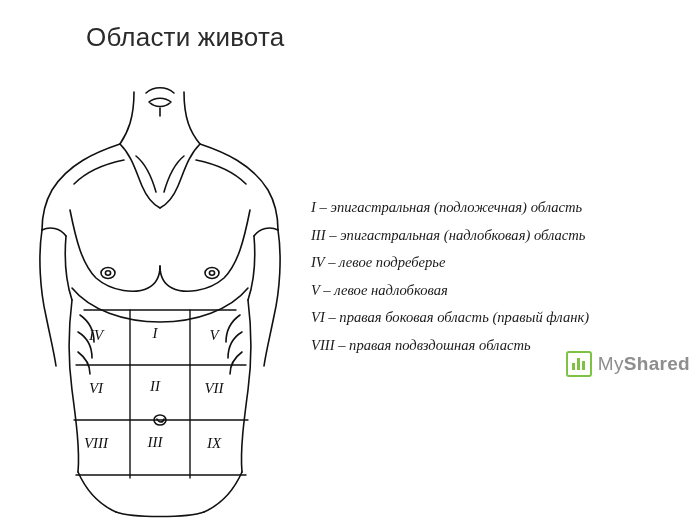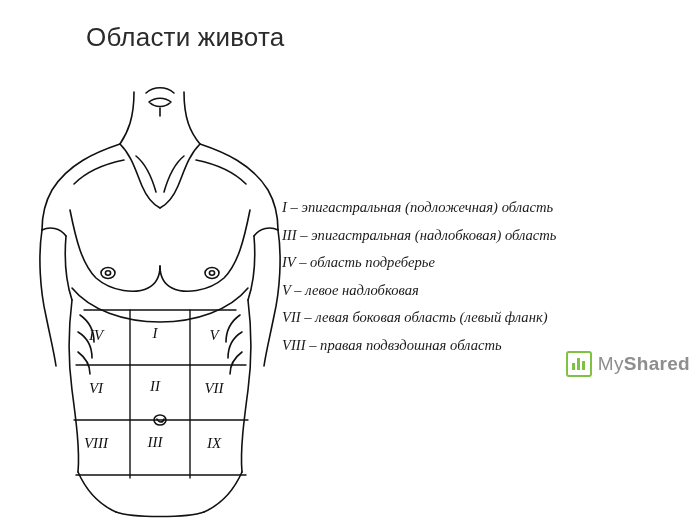--- a/index.html
+++ b/index.html
@@ -50,20 +50,21 @@
     width: 410px;
   }
   .legend-item {
     font-family: "Liberation Serif", serif;
     font-style: italic;
     font-size: 14.6px;
     color: #1a1a1a;
     line-height: 1.0;
     margin-bottom: 13px;
     white-space: nowrap;
+    margin-left: 29px;
   }
   .roman-label {
     font-family: "Liberation Serif", serif;
     font-style: italic;
     font-weight: 400;
     font-size: 15px;
     fill: #111;
   }
   .watermark {
     position: absolute;
@@ -185,23 +186,23 @@
         <text class="roman-label" x="72" y="388" text-anchor="middle">VIII</text>
         <text class="roman-label" x="131" y="387" text-anchor="middle">III</text>
         <text class="roman-label" x="190" y="388" text-anchor="middle">IX</text>
       </g>
     </svg>
   </div>
 
   <div class="legend">
     <div class="legend-item">I – эпигастральная (подложечная) область</div>
     <div class="legend-item">III – эпигастральная (надлобковая) область</div>
-    <div class="legend-item">IV – область подреберье</div>
+    <div class="legend-item">IV – левое подреберье</div>
     <div class="legend-item">V – левое надлобковая</div>
-    <div class="legend-item">VII – левая боковая область (левый фланк)</div>
+    <div class="legend-item">VI – правая боковая область (правый фланк)</div>
     <div class="legend-item">VIII – правая подвздошная область</div>
   </div>
 
   <div class="watermark">
     <div class="wm-icon">
       <span></span>
         <span></span>
         <span></span>
     </div>
     <div class="wm-text">

